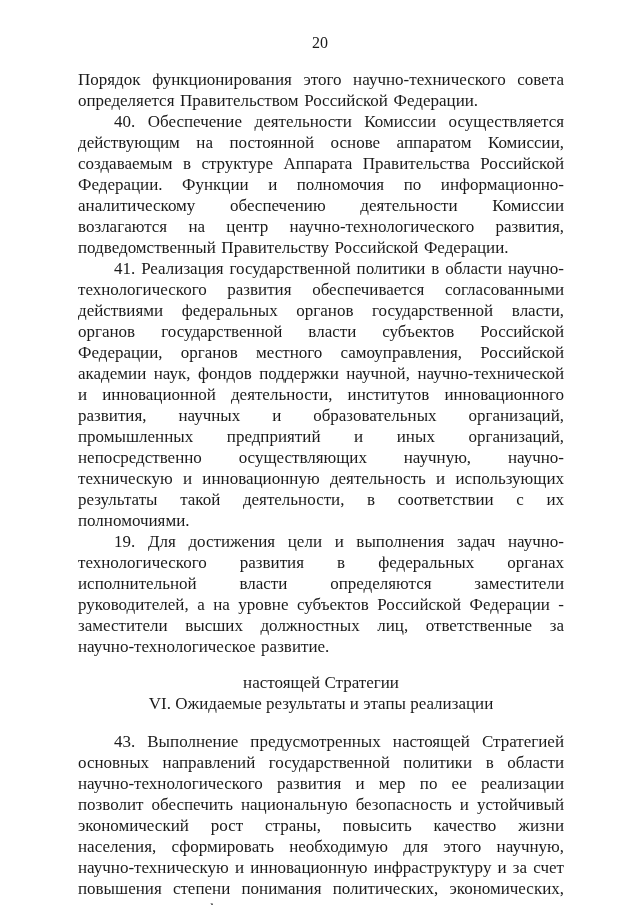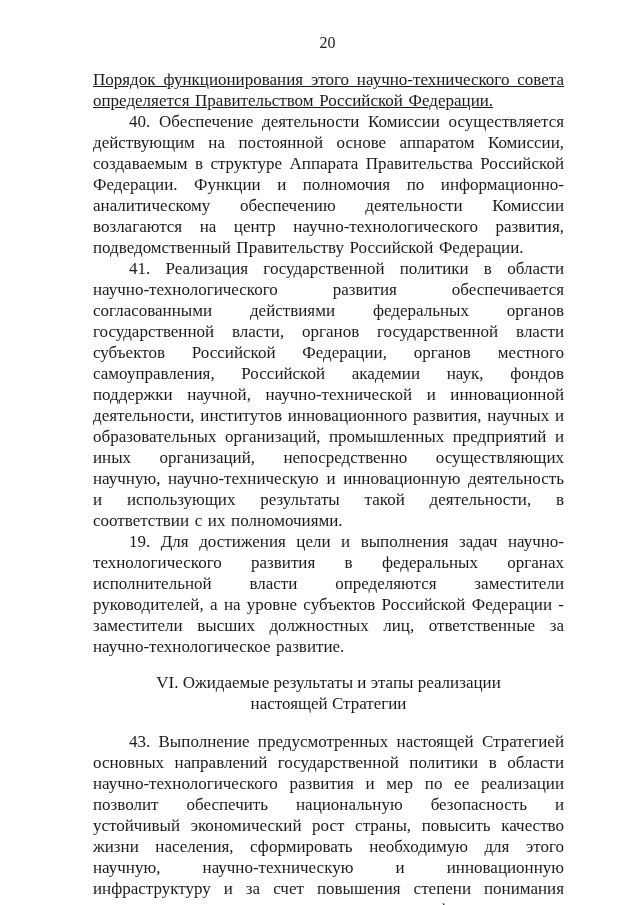--- a/index.html
+++ b/index.html
@@ -10,42 +10,40 @@
   .page {
     position: relative;
     width: 640px;
     height: 905px;
     margin: 0 auto;
     background: #ffffff;
     color: #1a1a1a;
     font-family: "Liberation Serif", "DejaVu Serif", serif;
     overflow: hidden;
     box-sizing: border-box;
-    padding-left: 15px;
   }
   .page-number {
     padding-top: 33px;
     text-align: center;
     font-size: 16px;
     line-height: 19px;
   }
   .doc-body {
     margin: 17px 76px 0 78px;
     font-size: 17px;
     line-height: 21px;
     text-align: justify;
     word-spacing: 0.08em;
   }
   .para {
     margin: 0;
     text-indent: 36px;
   }
   .para.continuation {
     text-indent: 0;
-    text-decoration: underline;
   }
   .section-heading {
     margin: 15px 0 17px 0;
     font-size: 17px;
     font-weight: normal;
     line-height: 21px;
     text-align: center;
     text-indent: 0;
     word-spacing: normal;
   }
@@ -62,19 +60,19 @@
   <div class="doc-body">
     <p class="para continuation">Порядок функционирования этого научно-технического совета определяется Правительством Российской Федерации.</p>
 
     <p class="para">40. Обеспечение деятельности Комиссии осуществляется действующим на постоянной основе аппаратом Комиссии, создаваемым в структуре Аппарата Правительства Российской Федерации. Функции и полномочия по информационно-аналитическому обеспечению деятельности Комиссии возлагаются на центр научно-технологического развития, подведомственный Правительству Российской Федерации.</p>
 
     <p class="para">41. Реализация государственной политики в области научно-технологического развития обеспечивается согласованными действиями федеральных органов государственной власти, органов государственной власти субъектов Российской Федерации, органов местного самоуправления, Российской академии наук, фондов поддержки научной, научно-технической и инновационной деятельности, институтов инновационного развития, научных и образовательных организаций, промышленных предприятий и иных организаций, непосредственно осуществляющих научную, научно-техническую и инновационную деятельность и использующих результаты такой деятельности, в соответствии с их полномочиями.</p>
 
     <p class="para">19. Для достижения цели и выполнения задач научно-технологического развития в федеральных органах исполнительной власти определяются заместители руководителей, а на уровне субъектов Российской Федерации - заместители высших должностных лиц, ответственные за научно-технологическое развитие.</p>
 
     <h2 class="section-heading">
+      <span class="heading-line">настоящей Стратегии</span>
       <span class="heading-line">VI. Ожидаемые результаты и этапы реализации</span>
-      <span class="heading-line">настоящей Стратегии</span>
     </h2>
 
     <p class="para">43. Выполнение предусмотренных настоящей Стратегией основных направлений государственной политики в области научно-технологического развития и мер по ее реализации позволит обеспечить национальную безопасность и устойчивый экономический рост страны, повысить качество жизни населения, сформировать необходимую для этого научную, научно-техническую и инновационную инфраструктуру и за счет повышения степени понимания политических, экономических, культурных, информационных и иных происходящих в современном обществе</p>
   </div>
 </div>
 
 </body></html>

